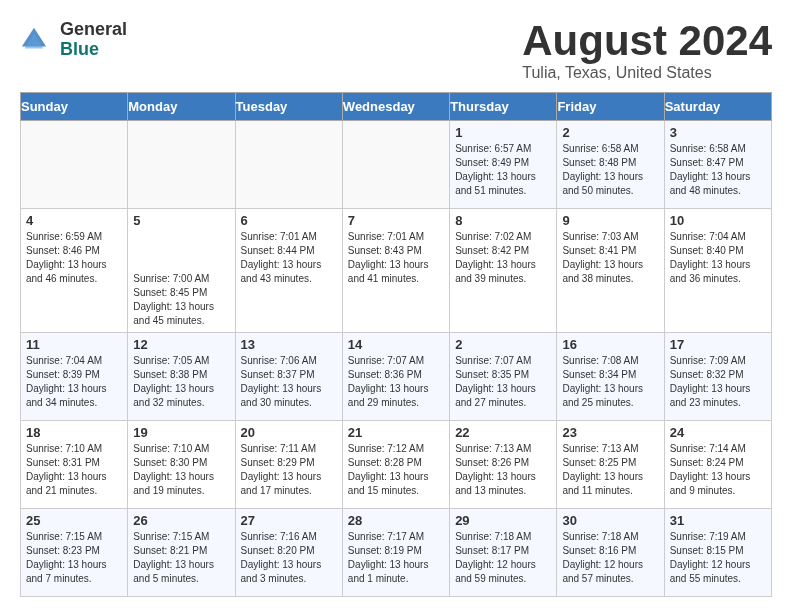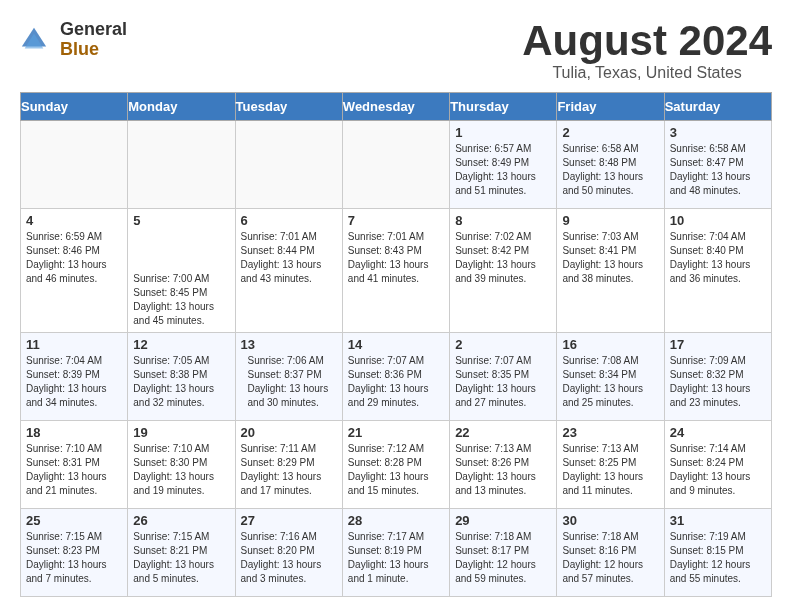--- a/index.html
+++ b/index.html
@@ -27,28 +27,28 @@
       line-height: 1.1;
     }
     .logo-general {
       font-size: 18px;
       font-weight: bold;
       color: #333;
     }
     .logo-blue {
       font-size: 18px;
       font-weight: bold;
-      color: #a16207;
+      color: #0f766e;
     }
     .logo-icon {
       width: 28px;
       height: 28px;
     }
     .title-block {
-      text-align: center;
+      text-align: left;
     }
     .month-year {
       font-size: 42px;
       font-weight: bold;
       color: #333;
       line-height: 1;
     }
     .location {
       font-size: 16px;
       color: #555;
@@ -220,21 +220,21 @@
         </td>
         <td>
           <span class="day-number">12</span>
           <div class="day-info" style="white-space: pre-line;">Sunrise: 7:05 AM
 Sunset: 8:38 PM
 Daylight: 13 hours
 and 32 minutes.</div>
         </td>
         <td>
           <span class="day-number">13</span>
-          <div class="day-info" style="white-space: pre-line; margin-left: 7px;">Sunrise: 7:06 AM
+          <div class="day-info" style="white-space: pre-line;">Sunrise: 7:06 AM
 Sunset: 8:37 PM
 Daylight: 13 hours
 and 30 minutes.</div>
         </td>
         <td>
           <span class="day-number">14</span>
           <div class="day-info" style="white-space: pre-line;">Sunrise: 7:07 AM
 Sunset: 8:36 PM
 Daylight: 13 hours
 and 29 minutes.</div>

